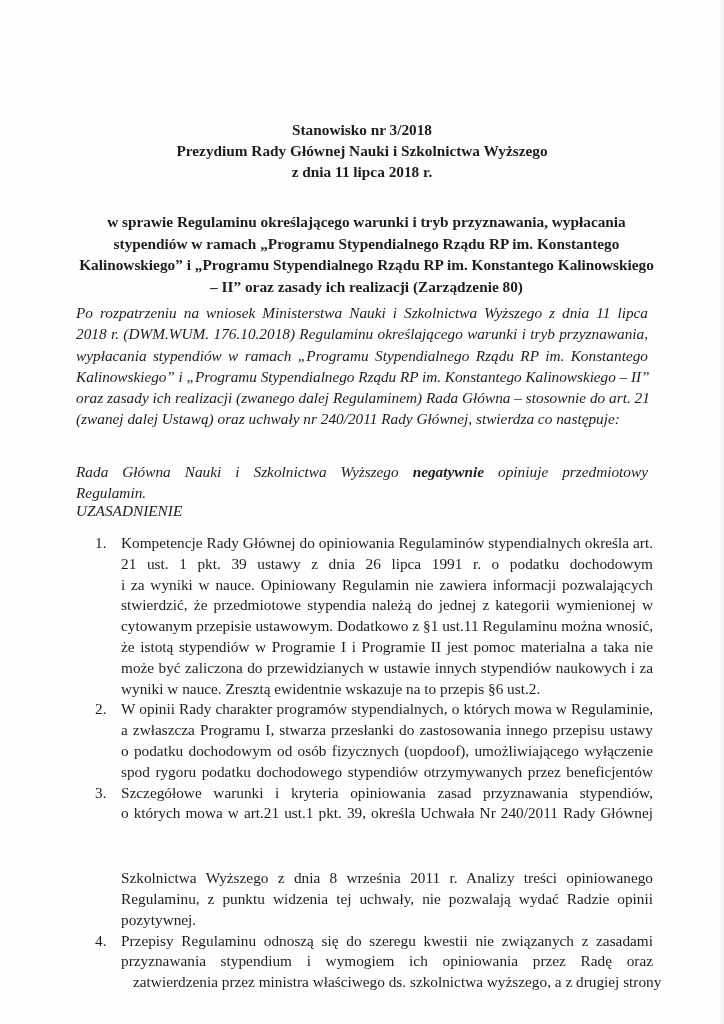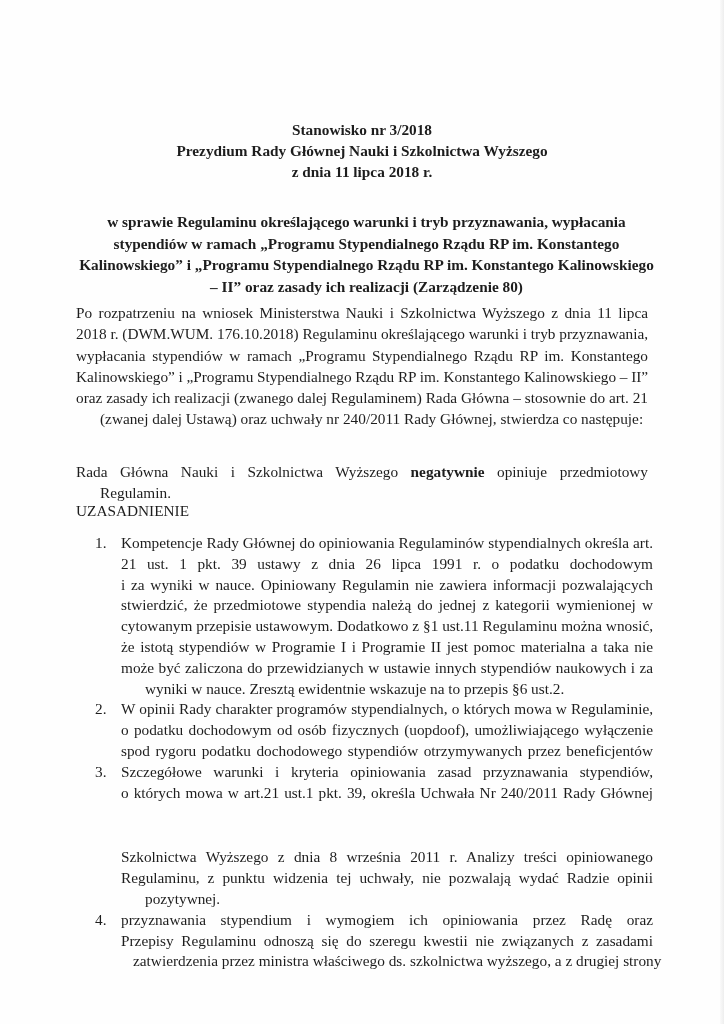--- a/index.html
+++ b/index.html
@@ -4,23 +4,23 @@
   <style>
     html, body { margin: 0; padding: 0; background: #ffffff; }
     body {
       width: 724px; height: 1024px; overflow: hidden; position: relative;
       font-family: "Liberation Serif", serif; color: #1d1d1d;
     }
     .page { position: absolute; left: 0; top: 0; width: 724px; height: 1024px; background: #fefefe; }
     .edge { position: absolute; right: 0; top: 0; width: 4px; height: 1024px; background: linear-gradient(to right, #fafafa, #eeeeee); }
     .hdr { position: absolute; left: 0; width: 724px; text-align: center; font-weight: bold; font-size: 15.3px; line-height: 21px; }
     .subj { position: absolute; left: 74px; width: 585px; text-align: center; font-weight: bold; font-size: 15.3px; line-height: 21.5px; }
-    .para { position: absolute; left: 76px; width: 572px; font-size: 15.3px; line-height: 21.3px; text-align: justify; }
+    .para { position: absolute; left: 76px; width: 572px; font-size: 15.3px; line-height: 21.3px; text-align: justify; font-style: italic; }
     .ln { display: block; text-align: justify; text-align-last: justify; white-space: nowrap; }
-    .ln.last { text-align-last: left; margin-left: 24px; }
+    .ln.last { text-align-last: left; }
     .list { position: absolute; left: 95px; width: 560px; font-size: 15.3px; line-height: 20.8px; }
     .li { position: relative; padding-left: 26px; }
     .li .num { position: absolute; left: 0; top: 0; }
     .li .txt { display: block; width: 532px; }
     b { font-weight: bold; }
   </style>
 </head>
 <body>
 
 <div class="page">
@@ -64,36 +64,37 @@
         <span class="ln" style="display: block;">cytowanym przepisie ustawowym. Dodatkowo z §1 ust.11 Regulaminu można wnosić,</span>
         <span class="ln" style="display: block;">że istotą stypendiów w Programie I i Programie II jest pomoc materialna a taka nie</span>
         <span class="ln" style="display: block;">może być zaliczona do przewidzianych w ustawie  innych stypendiów naukowych i za</span>
         <span class="ln last" style="display: block;">wyniki w nauce. Zresztą ewidentnie wskazuje na to przepis §6 ust.2.</span>
       </span>
     </div>
     <div class="li">
       <span class="num">2.</span>
       <span class="txt">
         <span class="ln" style="display: block;">W opinii Rady charakter programów stypendialnych, o których mowa w Regulaminie,</span>
+        <span class="ln" style="display: block;">a zwłaszcza Programu I,  stwarza przesłanki do zastosowania innego przepisu  ustawy</span>
         <span class="ln" style="display: block;">o podatku dochodowym od osób fizycznych (uopdoof), umożliwiającego wyłączenie</span>
         <span class="ln" style="display: block;">spod rygoru podatku dochodowego stypendiów otrzymywanych przez beneficjentów</span>
       </span>
     </div>
     <div class="li">
       <span class="num">3.</span>
       <span class="txt">
         <span class="ln" style="display: block;">Szczegółowe warunki i kryteria opiniowania zasad przyznawania stypendiów,</span>
         <span class="ln" style="display: block;">o których mowa w art.21 ust.1 pkt. 39,  określa Uchwała Nr 240/2011  Rady Głównej</span>
         <span class="ln" style="display: block; margin-top: 44px;">Szkolnictwa Wyższego z dnia 8 września 2011 r. Analizy treści opiniowanego</span>
         <span class="ln" style="display: block;">Regulaminu, z punktu widzenia tej uchwały, nie pozwalają wydać Radzie opinii</span>
         <span class="ln last" style="display: block;">pozytywnej.</span>
       </span>
     </div>
     <div class="li">
       <span class="num">4.</span>
       <span class="txt">
+        <span class="ln" style="display: block;">Przepisy Regulaminu odnoszą się do szeregu kwestii nie związanych z zasadami</span>
         <span class="ln" style="display: block;">przyznawania stypendium i wymogiem ich opiniowania przez Radę  oraz</span>
-        <span class="ln" style="display: block;">Przepisy Regulaminu odnoszą się do szeregu kwestii nie związanych z zasadami</span>
         <span class="ln" style="display: block; margin-left: 12px;">zatwierdzenia przez ministra właściwego ds. szkolnictwa wyższego, a z drugiej strony</span>
       </span>
     </div>
   </div>
 </div>
 
 </body></html>

